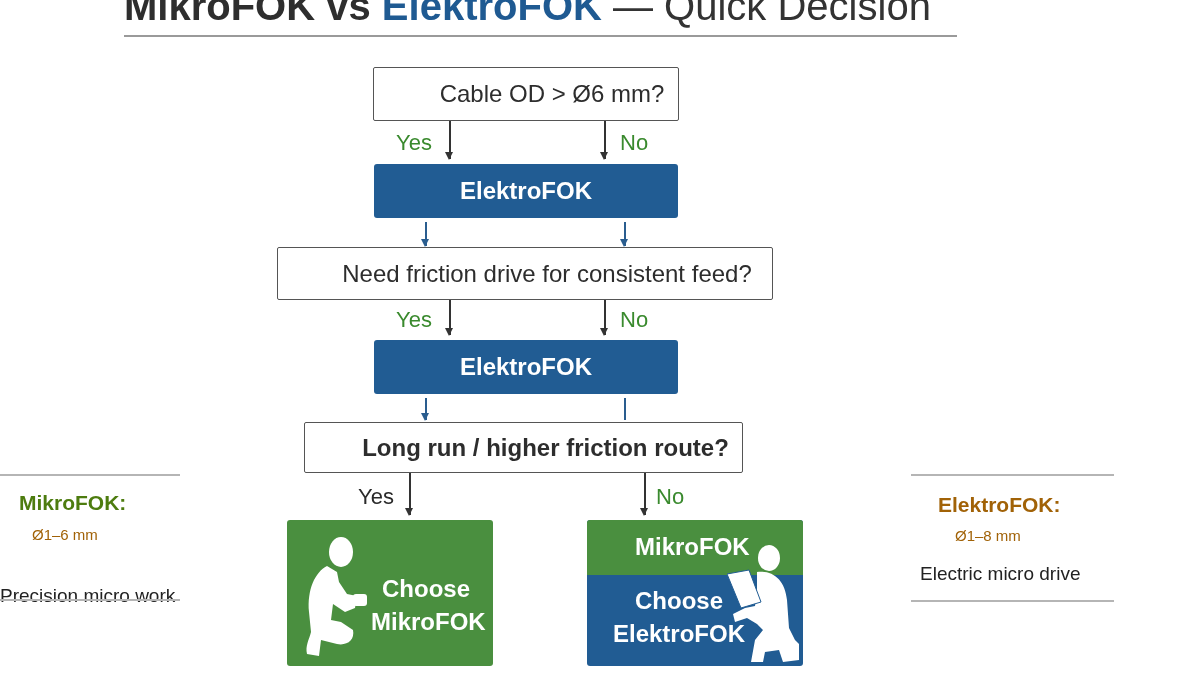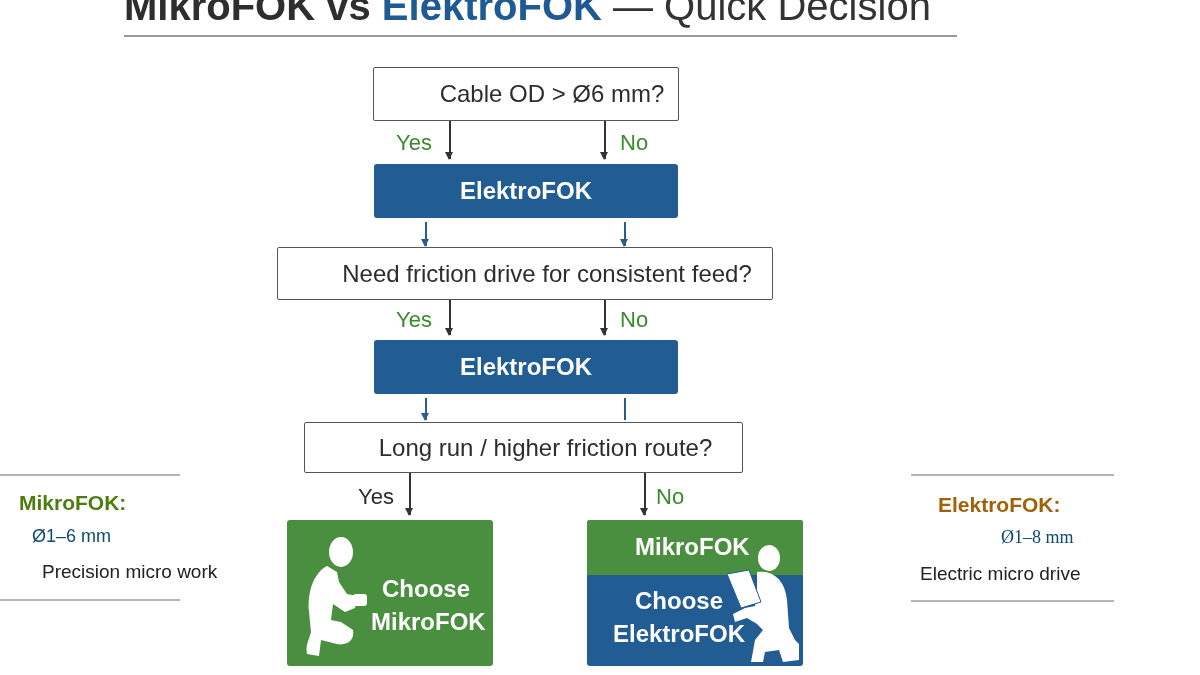--- a/index.html
+++ b/index.html
@@ -53,21 +53,21 @@
   .result-split .top-txt { position: absolute; left: 48px; top: 13px; font-size: 24px; font-weight: bold; color: #fff; }
   .result-split .txt {
     position: absolute; left: 22px; top: 64px; width: 140px; text-align: center;
     font-size: 24px; font-weight: bold; color: #fff; line-height: 33px;
   }
   .figure { position: absolute; }
 
   .side { position: absolute; text-align: center; }
   .side .rule { position: absolute; height: 1.5px; background: #b5b5b5; }
   .side .name { position: absolute; font-size: 21px; font-weight: bold; white-space: nowrap; }
-  .side .range { position: absolute; font-size: 18px; color: #0c4a6e; white-space: nowrap; }
+  .side .range { position: absolute; font-size: 15px; color: #a16207; white-space: nowrap; }
   .side .desc { position: absolute; font-size: 19px; color: #222; white-space: nowrap; }
 </style>
 </head>
 <body>
 
 <div class="title">
   <span>MikroFOK vs </span><span class="blue">ElektroFOK</span><span class="light"> — Quick Decision</span>
 </div>
 <div class="title-rule"></div>
 
@@ -92,21 +92,21 @@
 <div class="arrow" style="left:604px;top:300px;height:35px;"></div>
 <div class="label" style="left:396px;top:307px;">Yes</div>
 <div class="label" style="left:620px;top:307px;">No</div>
 <div class="rbox" style="left:374px;top:340px;width:304px;height:54px;">
   <span>ElektroFOK</span>
 </div>
 
 <div class="arrow blue" style="left:425px;top:398px;height:22px;"></div>
 <div class="arrow blue noHead" style="left:624px;top:398px;height:22px;"></div>
 
-<div class="qbox" style="left:304px;top:422px;width:439px;height:51px;">
+<div class="qbox" style="left:304px;top:422px;width:439px;height:51px;font-weight:bold;">
   <span>Long run / higher friction route?</span>
 </div>
 <div class="arrow" style="left:409px;top:473px;height:42px;"></div>
 <div class="arrow" style="left:644px;top:473px;height:42px;"></div>
 <div class="label dark" style="left:358px;top:484px;"><span>Yes</span></div>
 <div class="label" style="left:656px;top:484px;">No</div>
 
 <div class="result-green">
   <svg class="figure" style="left:10px;top:12px;" width="80" height="128" viewBox="0 0 80 128">
     <g fill="#ffffff">
@@ -134,23 +134,23 @@
       <path d="M30 28 C46 26 58 36 60 56 L62 84 L68 96 L72 100 L72 116 L56 118 L52 106 L38 108 L36 118 L24 118 L28 96 L36 86 L30 80 L20 74 L8 78 L6 70 L18 64 L28 62 L30 46 Z"></path>
       <path d="M0 30 L22 26 L34 58 L14 64 Z" fill="#ffffff" stroke="#215c93" stroke-width="1"></path>
     </g>
   </svg>
 </div>
 
 <div class="side">
   <div class="rule" style="left:0;top:474px;width:180px;"></div>
   <div class="name" style="left:19px;top:491px;color:#4d7c0f;">MikroFOK:</div>
   <div class="range" style="left:32px;top:526px;">Ø1–6 mm</div>
-  <div class="desc" style="left:0px;top:561px;padding-left:42px;">Precision micro work</div>
+  <div class="desc" style="left:0px;top:585px;">Precision micro work</div>
   <div class="rule" style="left:0;top:599px;width:180px;"></div>
 </div>
 
 <div class="side">
   <div class="rule" style="left:911px;top:474px;width:203px;"></div>
   <div class="name" style="left:938px;top:493px;color:#a16207;">ElektroFOK:</div>
-  <div class="range" style="left:1001px;top:527px;font-family:Liberation Serif, serif;">Ø1–8 mm</div>
+  <div class="range" style="left:955px;top:527px;">Ø1–8 mm</div>
   <div class="desc" style="left:920px;top:563px;">Electric micro drive</div>
   <div class="rule" style="left:911px;top:600px;width:203px;"></div>
 </div>
 
 </body></html>

